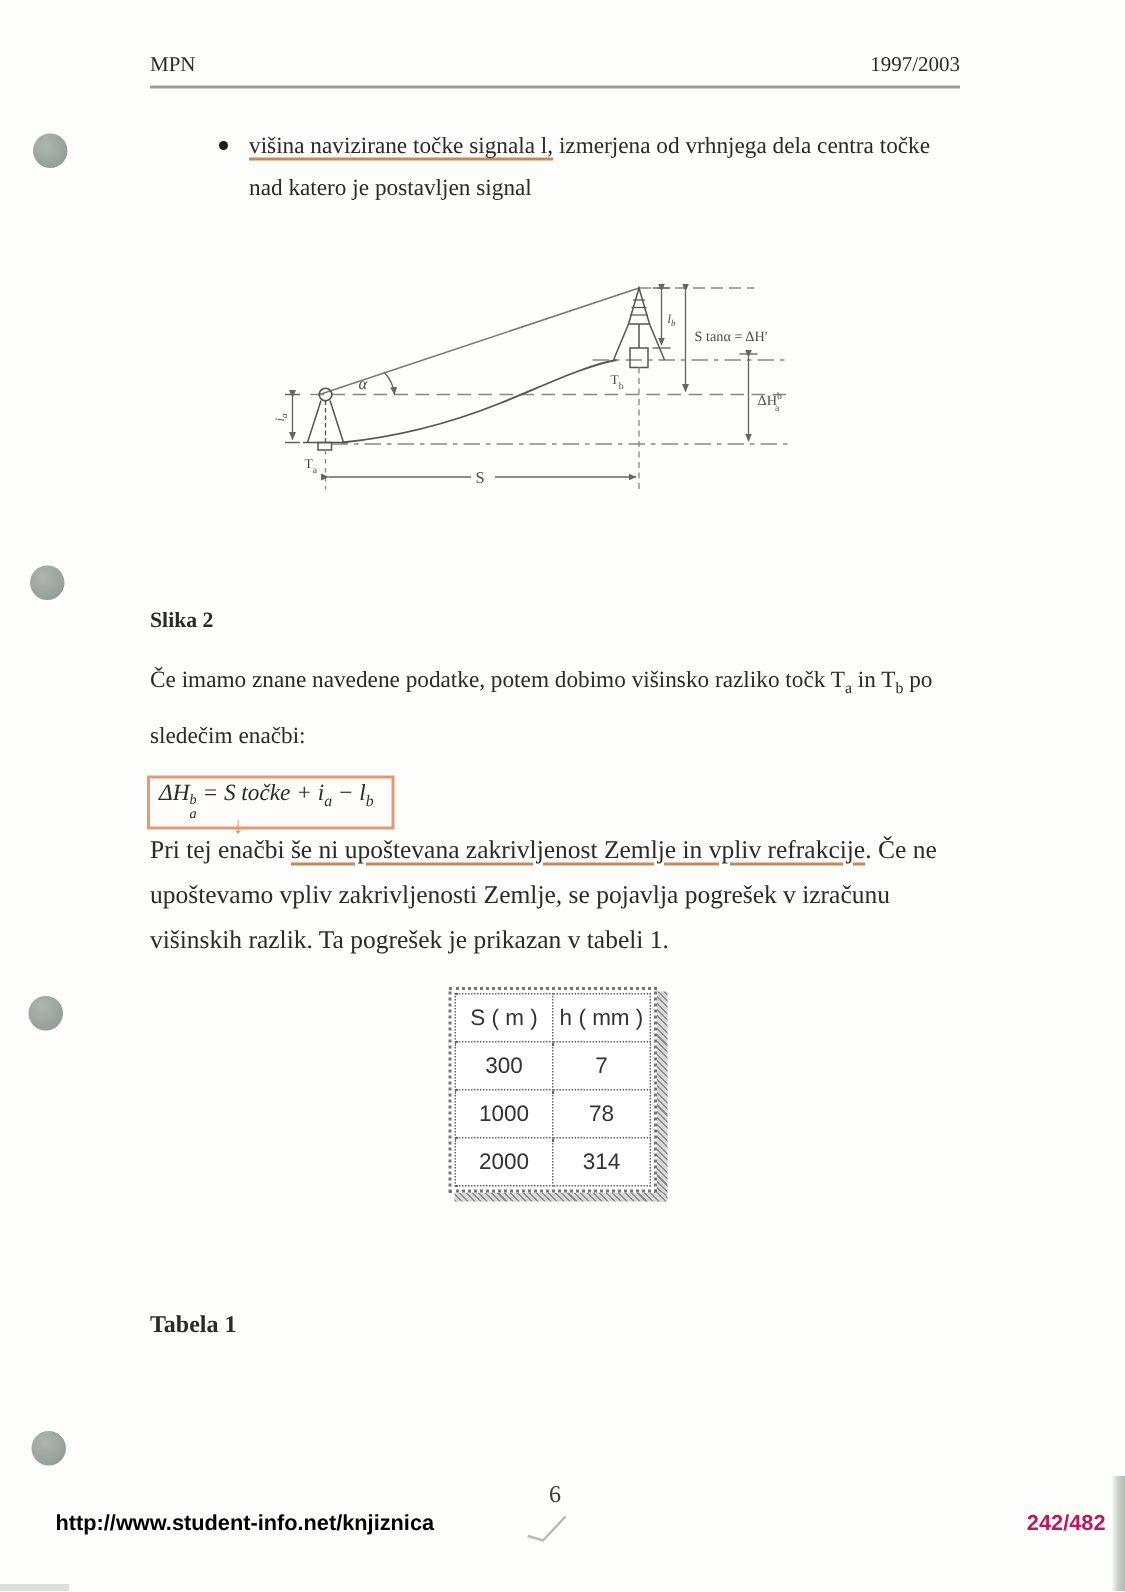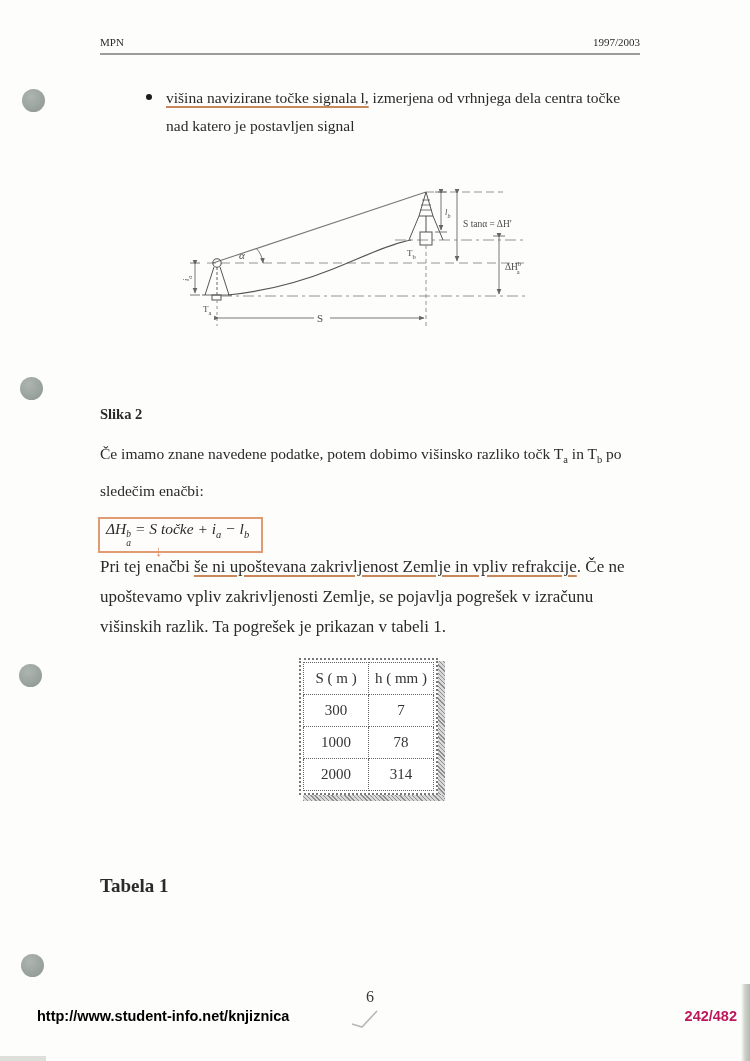--- a/index.html
+++ b/index.html
@@ -3,21 +3,21 @@
 <meta charset="utf-8">
 <style>
   html,body{margin:0;padding:0;background:#ffffff;}
   .page{position:relative;width:750px;height:1061px;background:#fdfdfc;overflow:hidden;
         font-family:"Liberation Serif",serif;color:#2a2a2a;}
   
   .hole{position:absolute;width:23px;height:23px;border-radius:50%;
         background:radial-gradient(circle at 38% 32%, #adb5ae 0%, #96a099 70%, #87918a 100%);}
   
   .header{position:absolute;left:100px;right:110px;top:36px;display:flex;
-          justify-content:space-between;align-items:flex-end;font-size:11px;
+          justify-content:space-between;align-items:flex-end;font-size:14px;
           border-bottom:2px solid #9c9c9c;padding-bottom:5px;}
   
   .bullet-row{position:absolute;left:146px;top:84px;width:482px;display:flex;gap:14px;}
   .bullet-dot{flex:0 0 auto;width:6px;height:6px;border-radius:50%;background:#1c1c1c;margin-top:10px;}
   .bullet-text{font-size:15.5px;line-height:28px;}
   .u-orange{text-decoration:underline;text-decoration-color:#c9885c;
             text-decoration-thickness:1.5px;text-underline-offset:3px;}
   
   .figure{position:absolute;left:183px;top:168px;}
   .fig-caption{position:absolute;left:100px;top:406px;font-weight:bold;font-size:14.5px;}
@@ -30,26 +30,26 @@
   .formula-box{display:inline-block;border:2px solid #e19b72;padding:1px 12px 3px 6px;
                font-size:15.5px;font-style:italic;background:#fffdfb;}
   .ss{display:inline-flex;flex-direction:column;font-size:9.5px;line-height:9px;
       vertical-align:-3px;font-style:italic;}
   .down-arrow{position:absolute;left:57px;top:27px;color:#e0906a;font-size:15px;line-height:15px;}
   
   .tablewrap{position:absolute;left:299px;top:658px;}
   .tbl-outer{border:2px dotted #777;padding:2px;background:#fff;position:relative;z-index:2;}
   table{border-collapse:collapse;}
   td,th{border:1.6px dotted #666;width:62px;height:29px;text-align:center;
-        font-size:15px;font-weight:normal;font-family:Liberation Serif, serif;color:#333;}
+        font-size:15px;font-weight:normal;font-family:Liberation Sans, sans-serif;color:#333;}
   .shadow-r{position:absolute;right:-7px;top:3px;bottom:-6px;width:7px;z-index:1;
             background:repeating-linear-gradient(45deg,#8d8d8d 0 1px,#d9d9d9 1px 3px);}
   .shadow-b{position:absolute;left:4px;right:-6px;bottom:-6px;height:6px;z-index:1;
             background:repeating-linear-gradient(45deg,#8d8d8d 0 1px,#d9d9d9 1px 3px);}
-  .tbl-caption{position:absolute;left:100px;top:875px;font-weight:bold;font-size:19px;}
+  .tbl-caption{position:absolute;left:100px;top:875px;font-weight:bold;font-size:16px;}
   
   .page-num{position:absolute;left:340px;top:988px;width:60px;text-align:center;
             font-size:16px;color:#3a3a3a;}
   .check{position:absolute;left:349px;top:1008px;}
   .footer-url{position:absolute;left:37px;top:1008px;font-family:"Liberation Sans",sans-serif;
               font-weight:bold;font-size:14.5px;color:#000;}
   .footer-pos{position:absolute;right:13px;top:1008px;font-family:"Liberation Sans",sans-serif;
               font-weight:bold;font-size:14.5px;color:#be185d;}
   
   .edge-r{position:absolute;right:0;top:984px;width:9px;height:77px;

